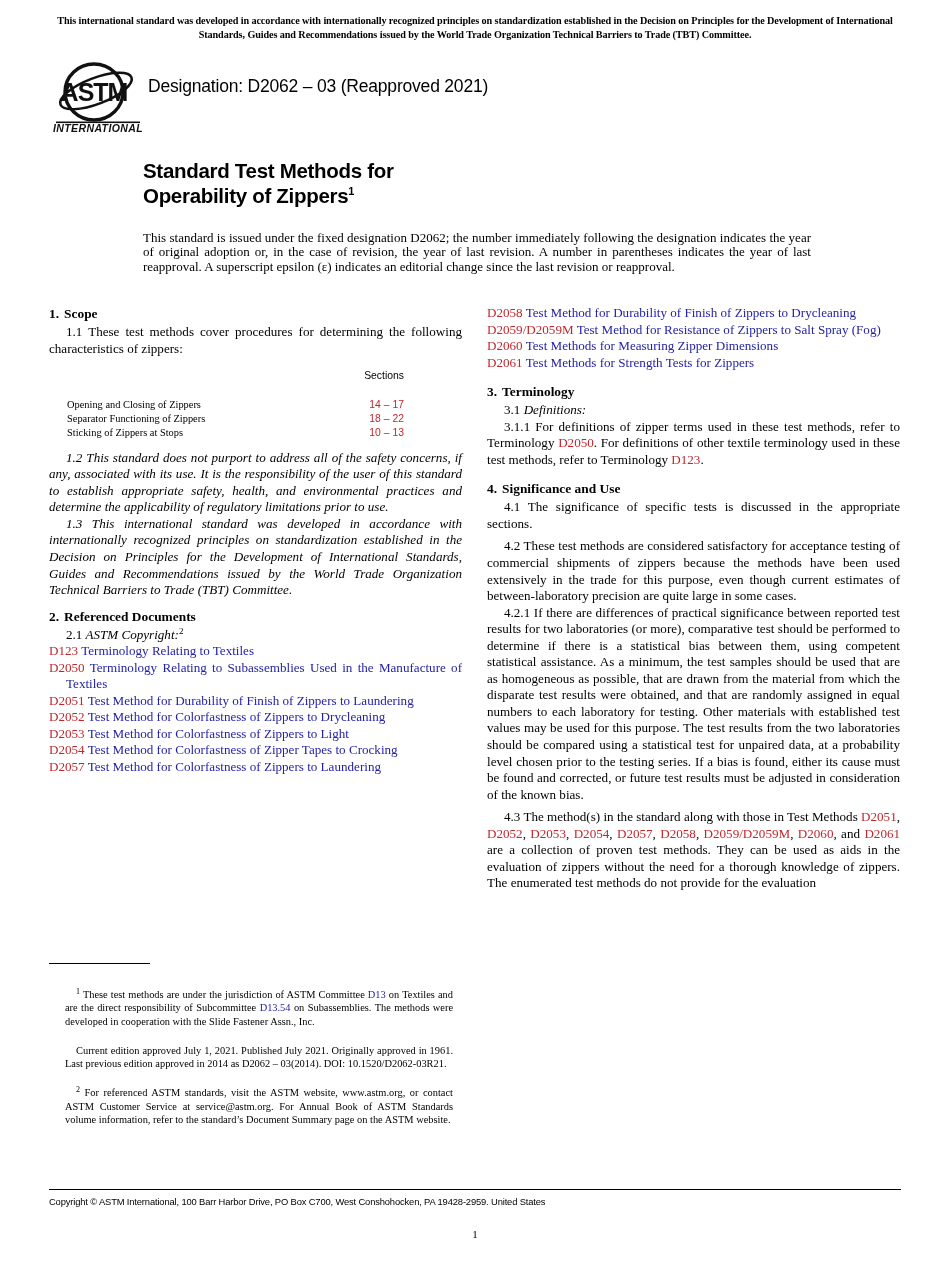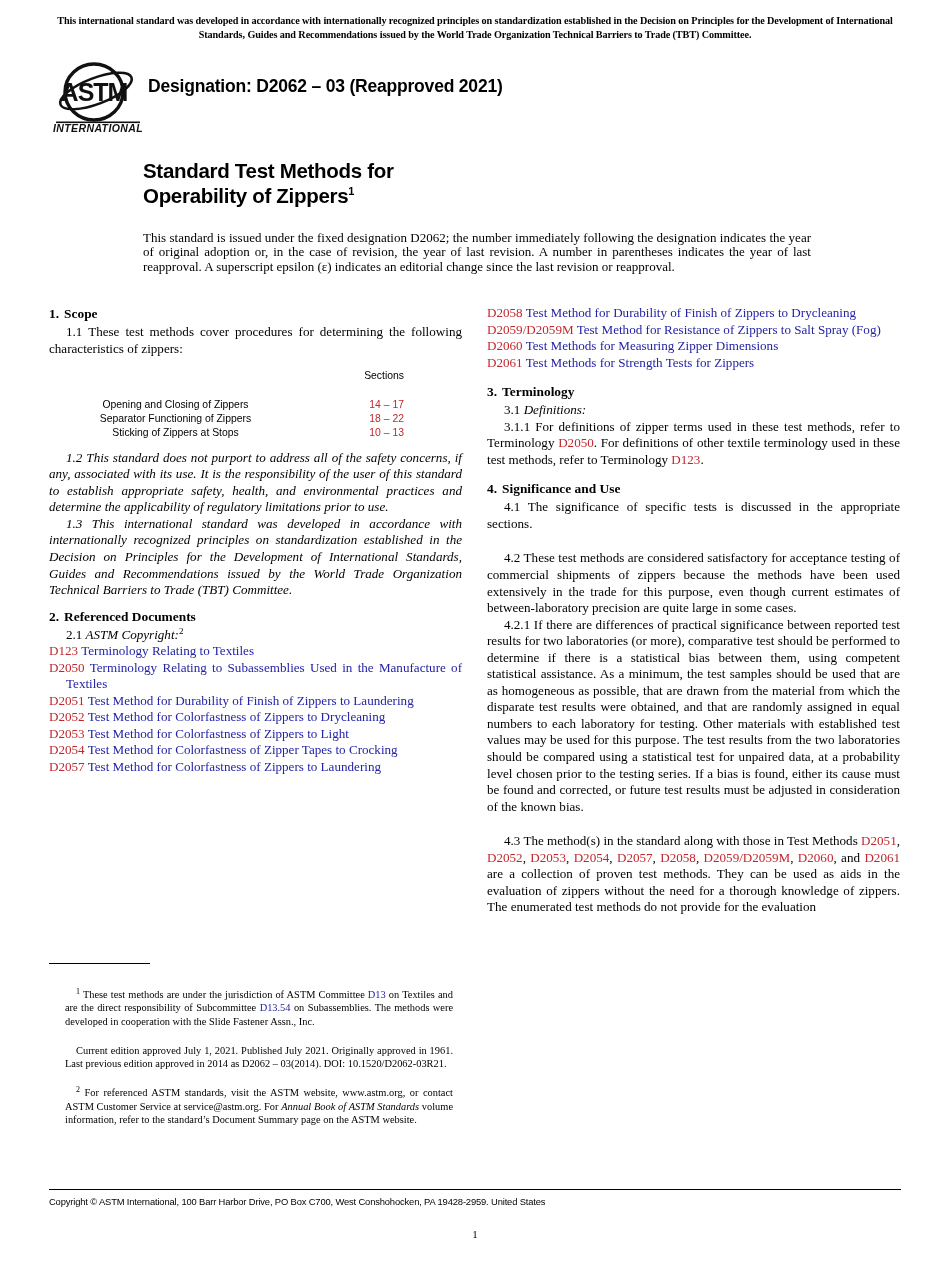--- a/index.html
+++ b/index.html
@@ -45,21 +45,21 @@
     width: 96px;
     height: 72px;
   }
   .logo-svg { display: block; }
 
   .designation {
     position: absolute;
     left: 148px;
     top: 76px;
     font-family: "Liberation Sans", sans-serif;
-    font-weight: bold;
+    font-weight: normal;
     font-size: 17.5px;
     letter-spacing: -0.2px;
   }
 
   
   .doc-title {
     position: absolute;
     left: 143px;
     top: 158px;
     width: 700px;
@@ -110,21 +110,21 @@
   }
   h2.sec .num { margin-right: 5px; }
 
   p.para {
     margin: 0;
     padding: 0;
     text-indent: 17px;
     text-align: justify;
   }
   p.para.it { font-style: italic; font-family: Liberation Serif, serif; }
-  p.gap { margin-top: 18px; font-family: Liberation Serif, serif; }
+  p.gap { margin-top: 6px; font-family: Liberation Serif, serif; }
 
   .ref-entry {
     margin: 0;
     padding: 0 0 0 17px;
     text-indent: -17px;
     text-align: justify;
   }
   .ref-id   { color: #C0272D; }
   .ref-name { color: #2423A5; }
   .inline-red  { color: #C0272D; }
@@ -141,21 +141,21 @@
   
   .sections-table {
     margin: 12px 0 9px 0;
     width: 100%;
     font-family: "Liberation Sans", sans-serif;
     font-size: 10.4px;
     border-collapse: collapse;
   }
   .sections-table td { padding: 0; line-height: 14.4px; }
   .sections-table .hdr td { padding-bottom: 14px; }
-  .sections-table td.lbl { padding-left: 18px; text-align: center; }
+  .sections-table td.lbl { padding-left: 18px; text-align: left; font-family: Liberation Serif, serif; }
   .sections-table td.val { text-align: right; color: #C0272D; padding-right: 58px; width: 120px; }
   .sections-table td.val.hdrcell { color: #000000; }
 
   
   .footnote-rule {
     position: absolute;
     left: 49px;
     top: 963px;
     width: 101px;
     height: 0;
@@ -166,21 +166,21 @@
     left: 49px;
     top: 972px;
     width: 420px;
     font-family: "Liberation Serif", serif;
     font-size: 10.4px;
     line-height: 13.3px;
     text-align: justify;
   }
   .footnotes p { margin: 16px; padding: 0; text-indent: 11px; }
   .footnotes sup { font-size: 8px; vertical-align: super; line-height: 0; }
-  .footnotes .it { font-style: italic; }
+  .footnotes .it { }
 
   
   .footer-rule {
     position: absolute;
     left: 49px;
     top: 1189px;
     width: 852px;
     height: 0;
     border-top: 1px solid #000;
   }

